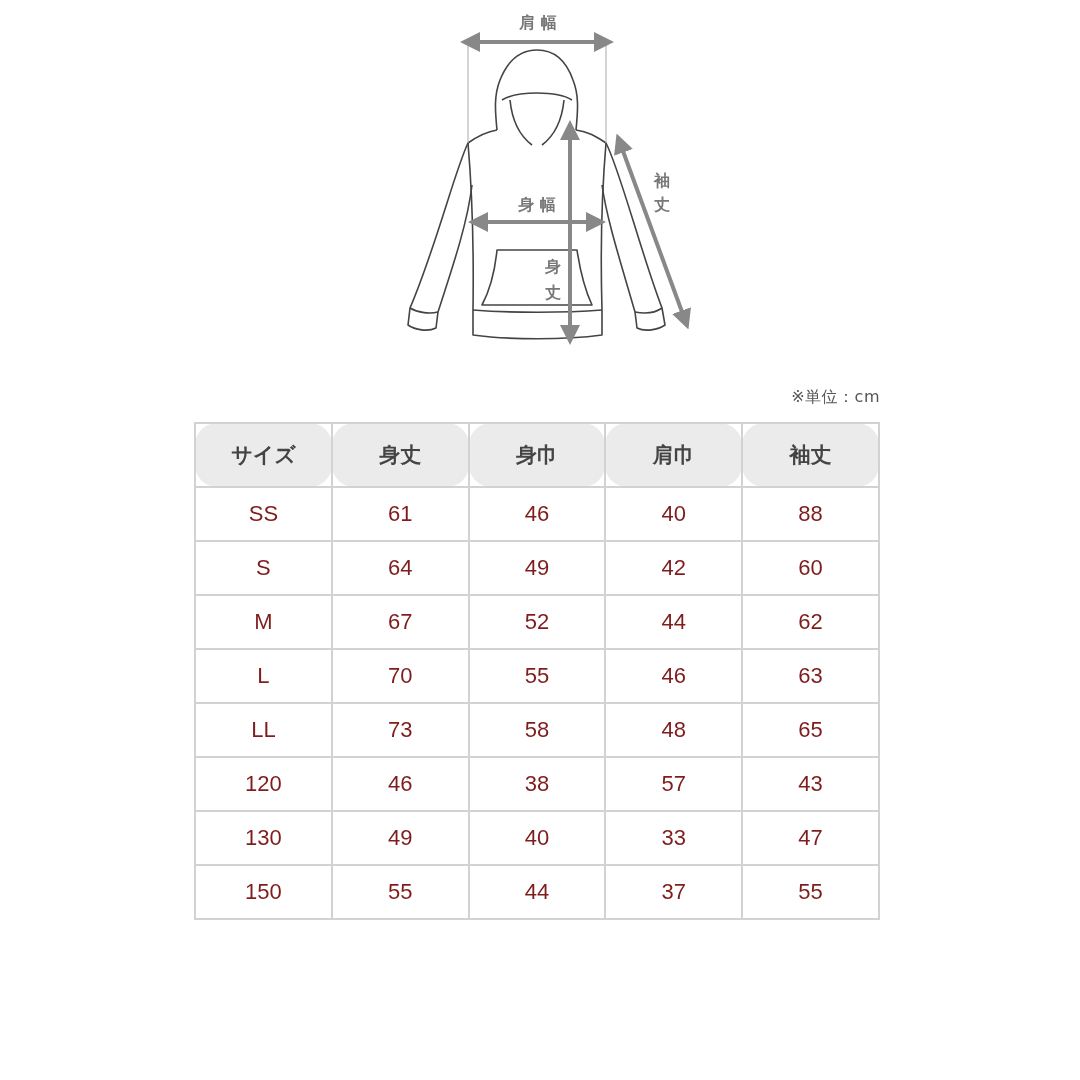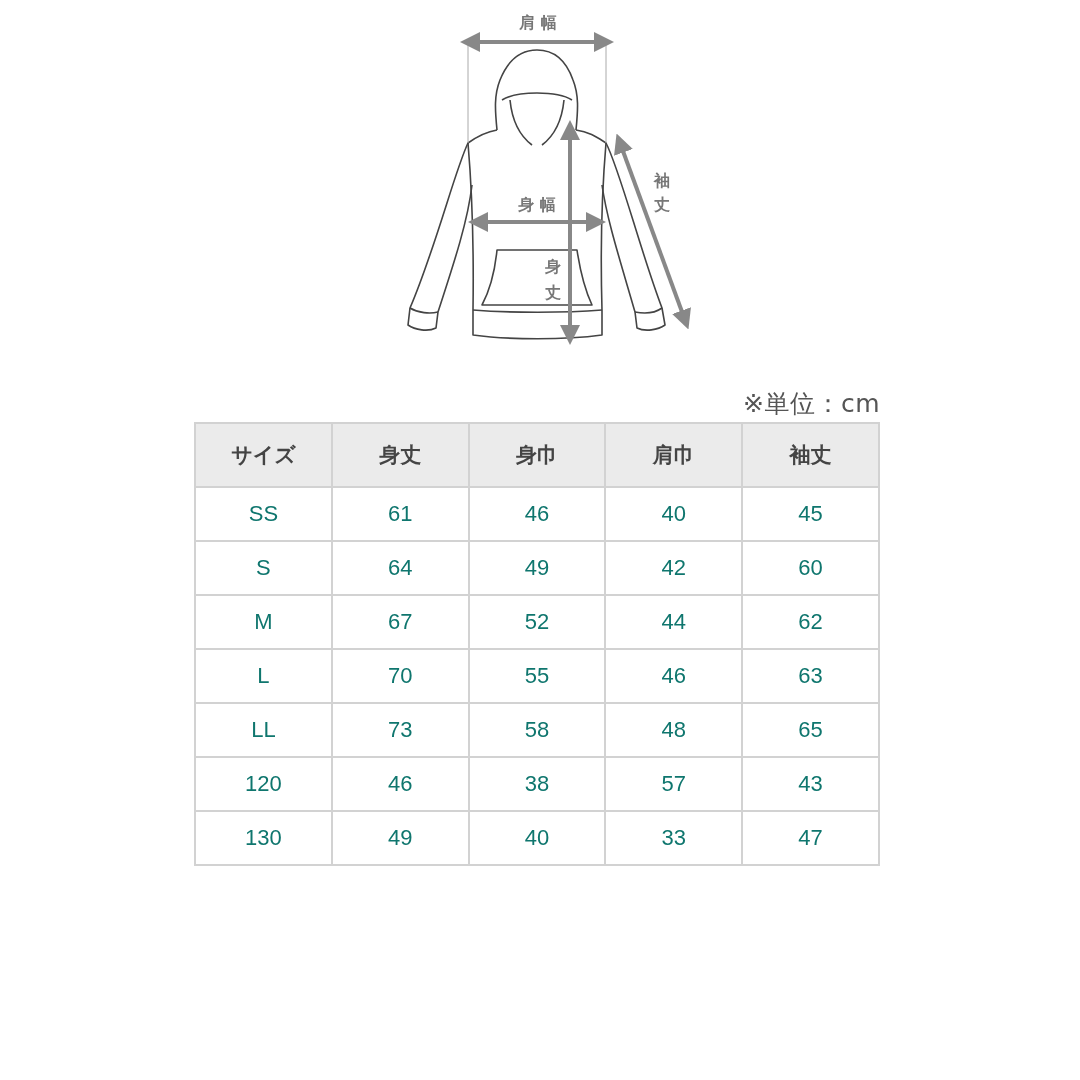--- a/index.html
+++ b/index.html
@@ -1,28 +1,28 @@
 <!DOCTYPE html>
 <html><head>
 <meta charset="utf-8">
 <style>
   html, body { margin: 0; padding: 0; background: #ffffff; }
   body { width: 1080px; height: 1080px; position: relative; overflow: hidden;
          font-family: "DejaVu Sans", "Liberation Sans", sans-serif; color: #555; }
   .diagram { position: absolute; left: 400px; top: 0; width: 300px; height: 350px; }
-  .unit-note { position: absolute; right: 200px; top: 387px; font-size: 25px; color: #555;
+  .unit-note { position: absolute; right: 200px; top: 387px; font-size: 16px; color: #555;
                letter-spacing: 0.5px; }
   table.size-table { position: absolute; left: 194px; top: 422px; width: 686px;
                      border-collapse: collapse; table-layout: fixed; }
   table.size-table th, table.size-table td {
     border: 2px solid #d2d2d2; text-align: center; height: 52px; padding: 0;
     font-size: 21px; color: #555;
   }
-  table.size-table th { background: #ebebeb; font-weight: bold; height: 62px; color: #444; font-size: 21px; }
-  table.size-table td { font-family: "Liberation Sans", "DejaVu Sans", sans-serif; font-size: 22px; color: #0f766e; margin-top: 12px; }
+  table.size-table th { background: #ebebeb; font-weight: bold; height: 62px; color: #444; font-size: 21px; border-radius: 22px; }
+  table.size-table td { font-family: "Liberation Sans", "DejaVu Sans", sans-serif; font-size: 22px; color: #7f1d1d; margin-top: 12px; }
   .lbl { font-size: 16px; font-weight: bold; fill: #777; font-family: "DejaVu Sans", sans-serif; }
 </style>
 </head>
 <body>
 
 <div class="diagram">
   <svg width="300" height="350" viewBox="0 0 300 350" xmlns="http://www.w3.org/2000/svg">
     <defs>
       <marker id="ah" viewBox="0 0 10 10" refX="5" refY="5" markerWidth="5" markerHeight="5" orient="auto-start-reverse">
         <path d="M0,0 L10,5 L0,10 z" fill="#888"></path>
@@ -74,21 +74,21 @@
       <th>肩巾</th>
       <th>袖丈</th>
     </tr>
   </thead>
   <tbody>
     <tr>
       <td>SS</td>
       <td>61</td>
       <td>46</td>
       <td>40</td>
-      <td>45</td>
+      <td>88</td>
     </tr>
     <tr>
       <td>S</td>
       <td>64</td>
       <td>49</td>
       <td>42</td>
       <td>60</td>
     </tr>
     <tr>
       <td>M</td>
@@ -118,14 +118,21 @@
       <td>57</td>
       <td>43</td>
     </tr>
     <tr>
       <td>130</td>
       <td>49</td>
       <td>40</td>
       <td>33</td>
       <td>47</td>
     </tr>
+    <tr>
+      <td>150</td>
+      <td>55</td>
+      <td>44</td>
+      <td>37</td>
+      <td>55</td>
+    </tr>
   </tbody>
 </table>
 
 </body></html>

